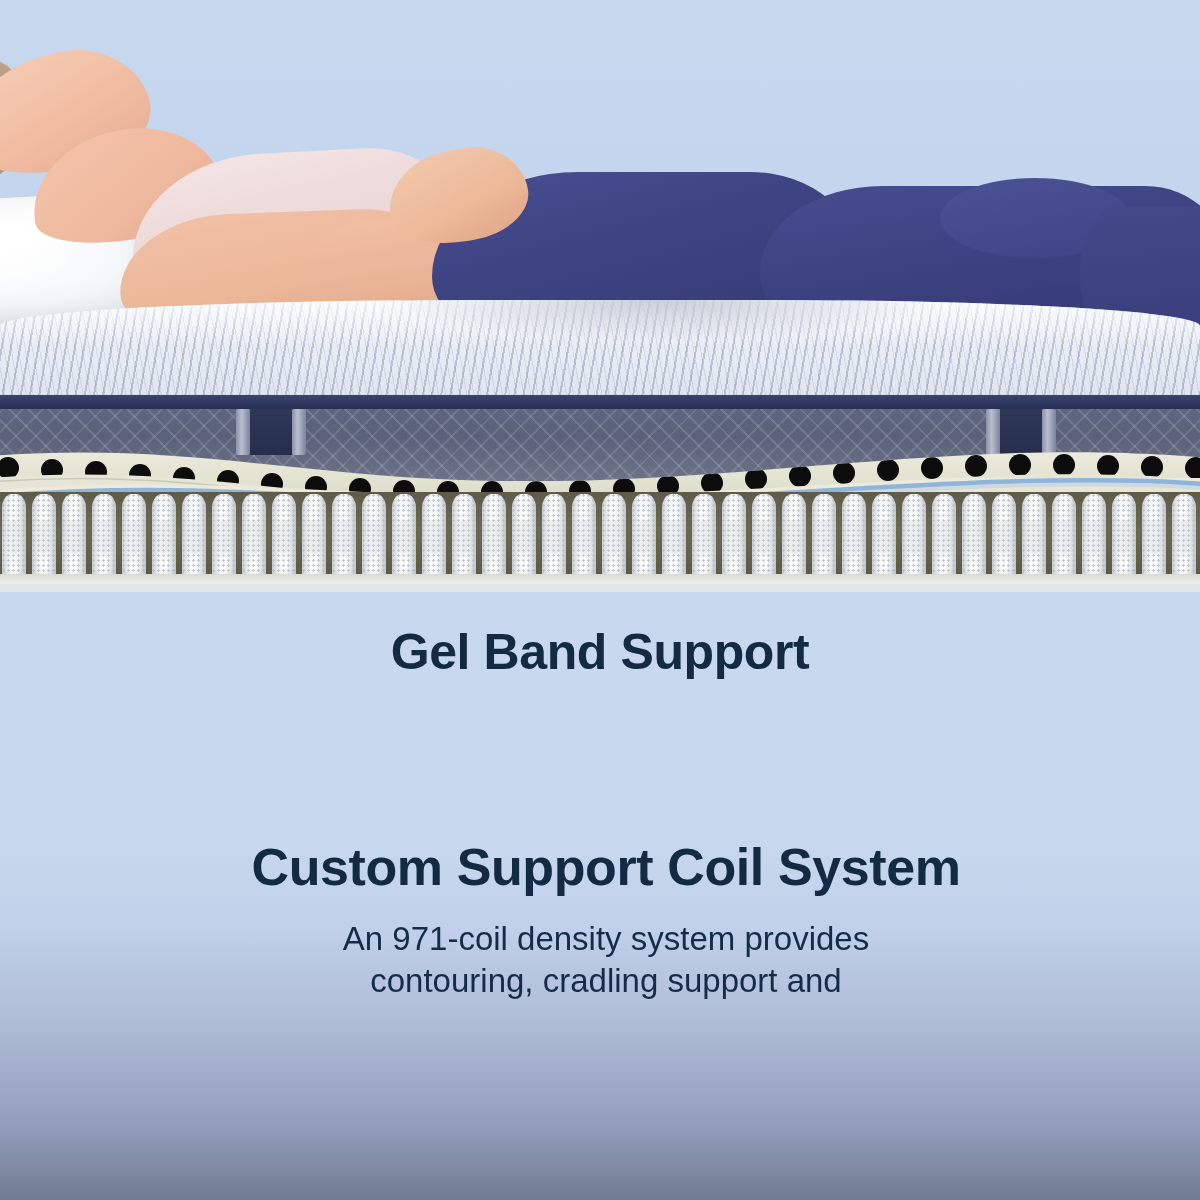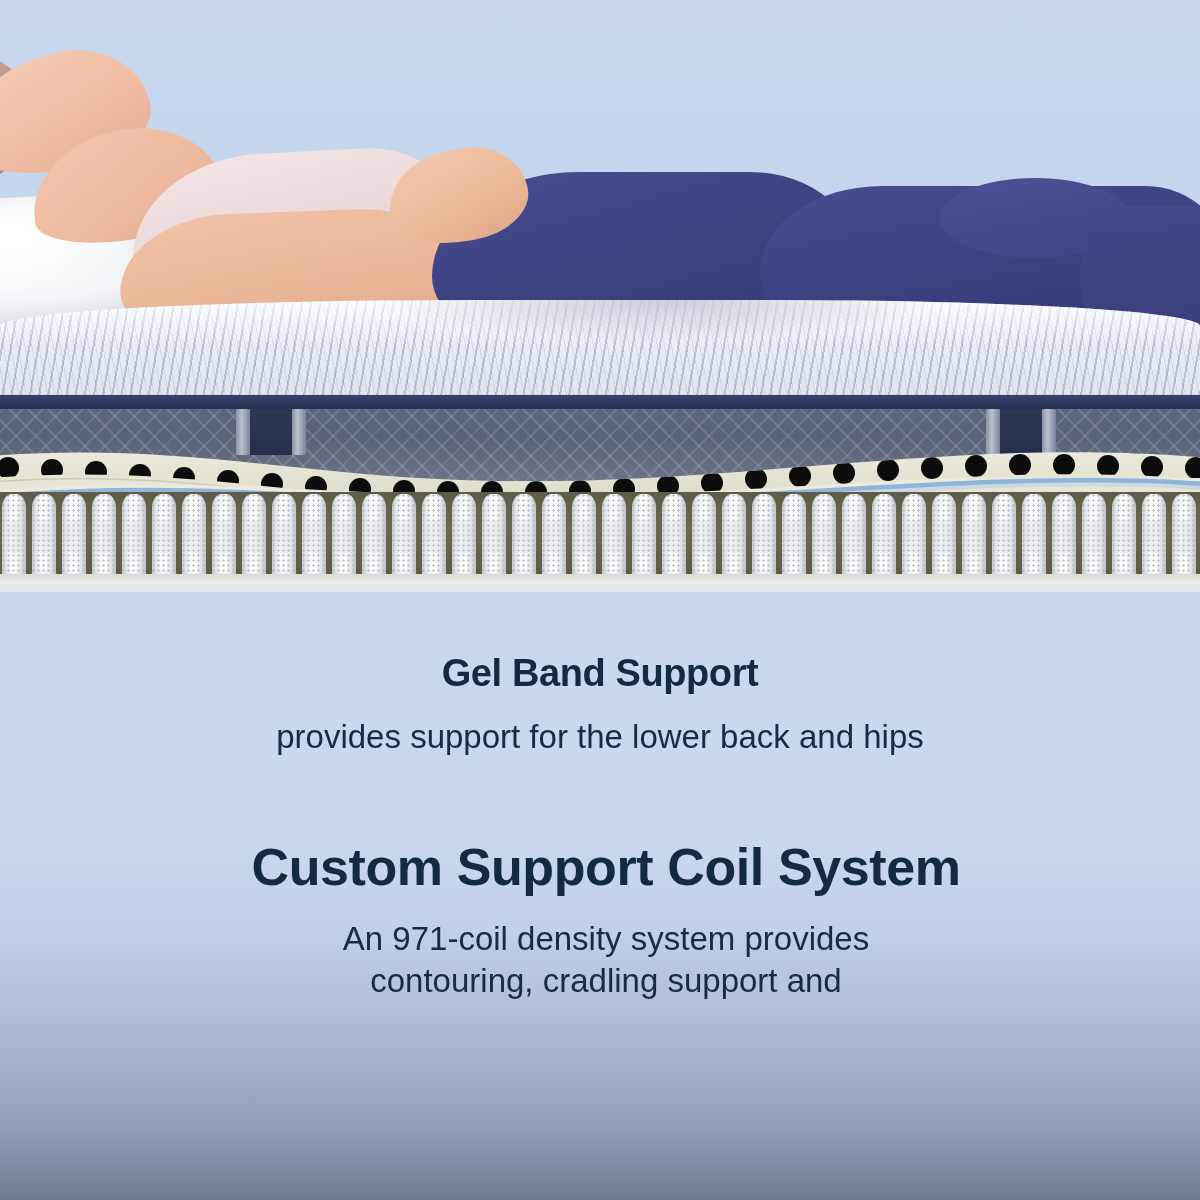--- a/index.html
+++ b/index.html
@@ -222,21 +222,21 @@
     letter-spacing:-0.4px;
     line-height:1.04;
   }
   .subcopy {
     color:#142c45;
     font-weight:500;
     line-height:1.28;
   }
 
   #block-1 { position:absolute; left:0; top:34px; width:1200px; }
-  #block-1 .headline { font-size:38px;margin-top:28px; }
+  #block-1 .headline { font-size:50px; }
   #block-1 .subcopy  { font-size:33px; margin-top:22px; }
 
   #block-2 { position:absolute; left:6px; top:248px; width:1200px; }
   #block-2 .headline { font-size:52px; }
   #block-2 .subcopy  { font-size:33px; margin-top:24px; }
 </style>
 </head>
 <body>
 
 <div id="page">
@@ -375,21 +375,20 @@
     </div>
 
     <div class="base-strip"></div>
   </div>
 
   <div id="panel">
 
     <div id="block-1">
       <div class="headline">Gel Band Support</div>
       <div class="subcopy">
-        <div>provides support for the lower back and hips</div>
       </div>
     </div>
 
     <div id="block-2">
       <div class="headline">Custom Support Coil System</div>
       <div class="subcopy">
         <div>An 971-coil density system provides</div>
         <div>contouring, cradling support and</div>
       </div>
     </div>

